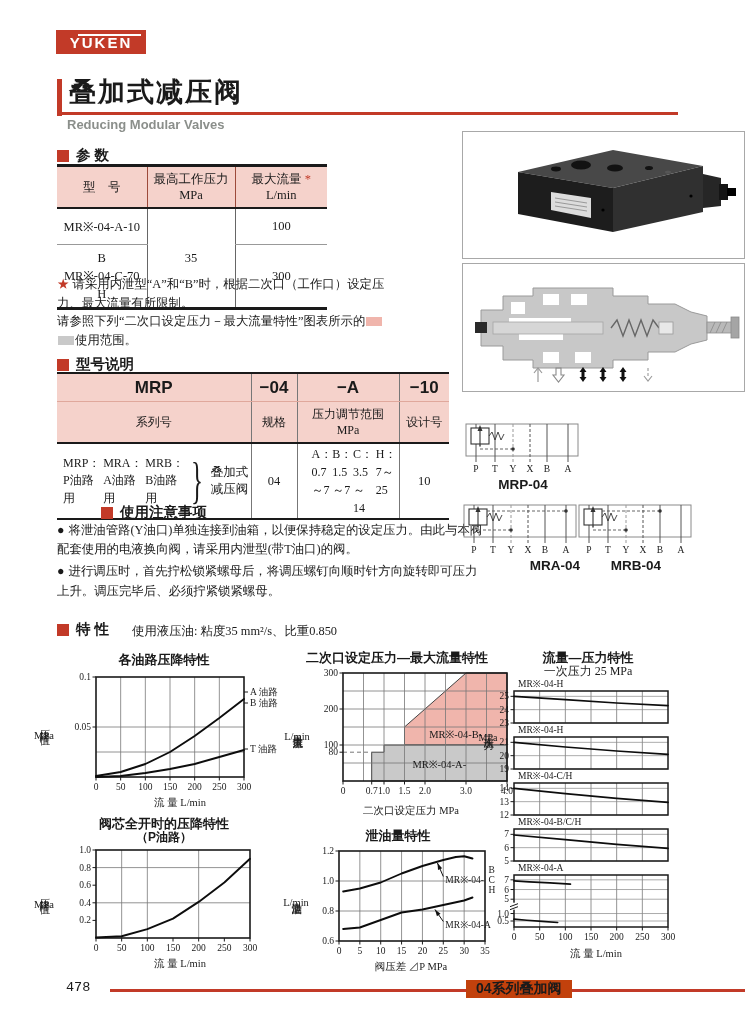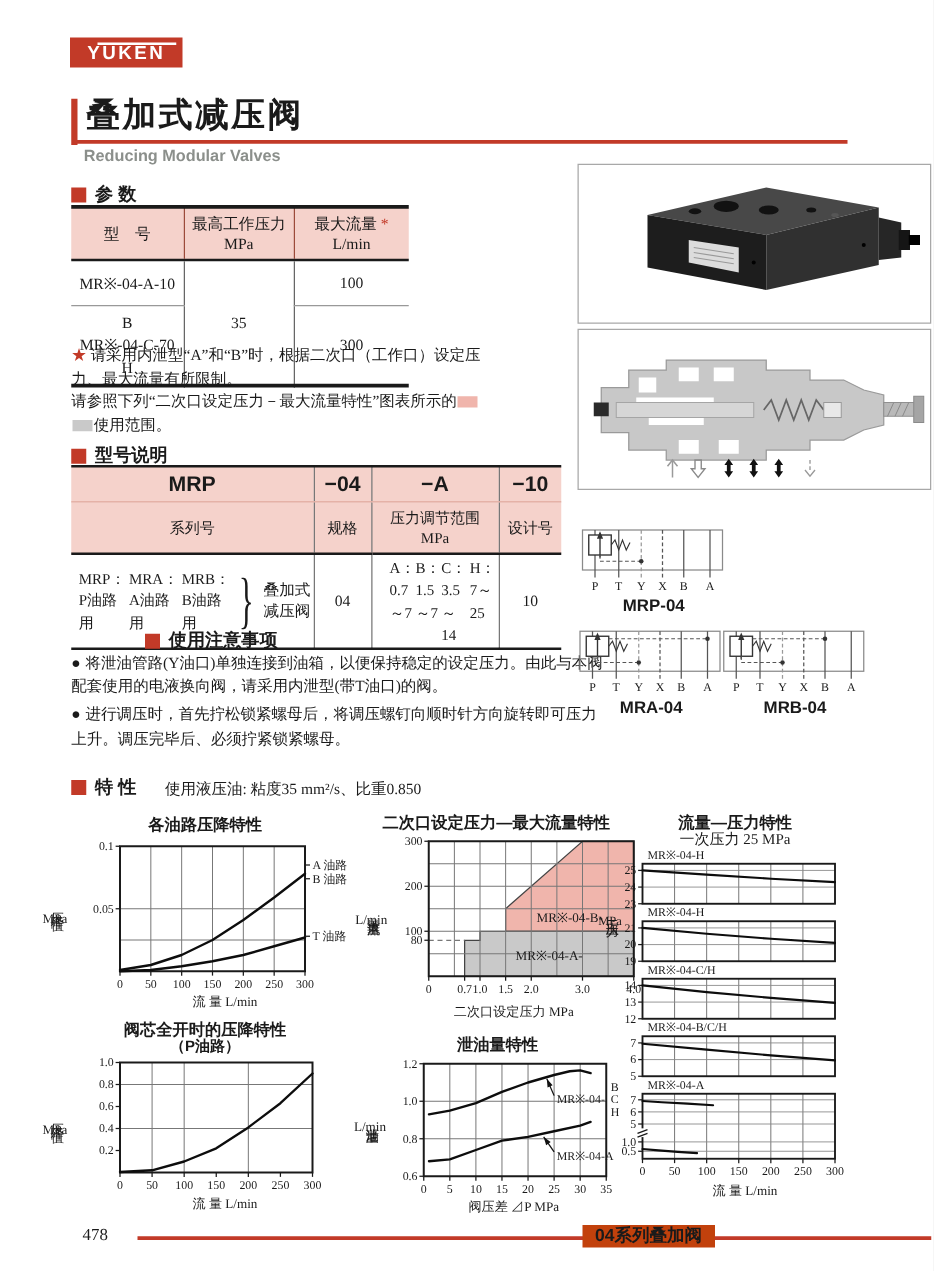--- a/index.html
+++ b/index.html
@@ -75,21 +75,21 @@
   svg.plot{overflow:visible;display:block;}
   svg.plot text, svg.jis text{font-family:"Liberation Serif",serif;}
 
   
   .pbox{border:1px solid #a8a8a8;background:#fff;}
   .jis-title{font-family:"Liberation Sans",sans-serif;font-weight:bold;font-size:13px;text-align:center;}
   .jis-label{font-family:"Liberation Sans",sans-serif;font-weight:bold;font-size:13.5px;text-align:center;}
 
   
   .f-line{background:#c23a28;height:2.5px;}
-  .f-page{font-size:13.5px;}
+  .f-page{font-size:13.5px;font-family:Liberation Mono, monospace;}
   .f-title{font-family:"Liberation Sans",sans-serif;font-weight:bold;font-size:14px;
            background:#c2410c;padding:0 10px;}
 </style>
 </head>
 <body>
 
 <div class="page">
 
   <div class="abs logo">
     <span class="rule"></span>
@@ -183,21 +183,21 @@
           <span>B：1.5～7</span>
           <span>C：3.5～14</span>
           <span>H：7～25</span>
         </div>
       </td>
       <td class="cmid">10</td>
     </tr>
   </tbody>
     </table>
 
-  <div class="abs sec" style="left:72px;top:503px;padding-left:44px;">
+  <div class="abs sec" style="left:57px;top:503px;padding-left:44px;">
     <span class="sq"></span>
     <span class="sectext">使用注意事项</span>
   </div>
   <div class="abs usage" style="left:57px;top:521px;">
     <p><span class="bul">●</span><span>将泄油管路(Y油口)单独连接到油箱，以便保持稳定的设定压力。由此与本阀配套使用的电液换向阀，请采用内泄型(带T油口)的阀。</span></p>
     <p><span class="bul">●</span><span>进行调压时，首先拧松锁紧螺母后，将调压螺钉向顺时针方向旋转即可压力上升。调压完毕后、必须拧紧锁紧螺母。</span></p>
   </div>
 
   <div class="abs sec" style="left:57px;top:620px;">
     <span class="sq"></span>
@@ -628,21 +628,21 @@
       <text x="104" y="54" font-size="9.5" text-anchor="middle" fill="#1a1a1a">A</text>
       <rect x="7" y="10" width="18" height="16" fill="#fff" stroke="#333" stroke-width="1.1"></rect>
       <line x1="16" y1="28" x2="16" y2="9" stroke="#333" stroke-width="1.1"></line>
       <polygon points="16,7 13.5,13 18.5,13" fill="#333"></polygon>
       <path d="M25,18 L28,14 31,22 34,14 37,22 40,16" fill="none" stroke="#333" stroke-width="0.9"></path>
       <path d="M16,26 L16,31 L49,31" fill="none" stroke="#555" stroke-width="0.9" stroke-dasharray="3,2"></path>
       <circle cx="49" cy="31" r="1.8" fill="#333"></circle>
       <line x1="25" y1="12" x2="104" y2="12" stroke="#555" stroke-width="0.9" stroke-dasharray="3,2"></line>
       <circle cx="104" cy="12" r="1.8" fill="#333"></circle>
     </svg>
-  <div class="abs jis-label" style="left:462px;top:558px;width:118px;">MRA-04</div>
+  <div class="abs jis-label" style="left:462px;top:558px;width:118px;text-align:right;">MRA-04</div>
   <svg class="jis abs" style="left:577px;top:499px;" width="118" height="58">
       <rect x="2" y="6" width="112" height="32" fill="none" stroke="#8a8a8a" stroke-width="1"></rect>
       <line x1="12" y1="6" x2="12" y2="44" stroke="#555" stroke-width="1" stroke-dasharray="none"></line>
       <text x="12" y="54" font-size="9.5" text-anchor="middle" fill="#1a1a1a">P</text>
       <line x1="31" y1="6" x2="31" y2="44" stroke="#555" stroke-width="1" stroke-dasharray="none"></line>
       <text x="31" y="54" font-size="9.5" text-anchor="middle" fill="#1a1a1a">T</text>
       <line x1="49" y1="6" x2="49" y2="44" stroke="#999" stroke-width="1" stroke-dasharray="3,2"></line>
       <text x="49" y="54" font-size="9.5" text-anchor="middle" fill="#1a1a1a">Y</text>
       <line x1="66" y1="6" x2="66" y2="44" stroke="#555" stroke-width="1" stroke-dasharray="3,2"></line>
       <text x="66" y="54" font-size="9.5" text-anchor="middle" fill="#1a1a1a">X</text>

